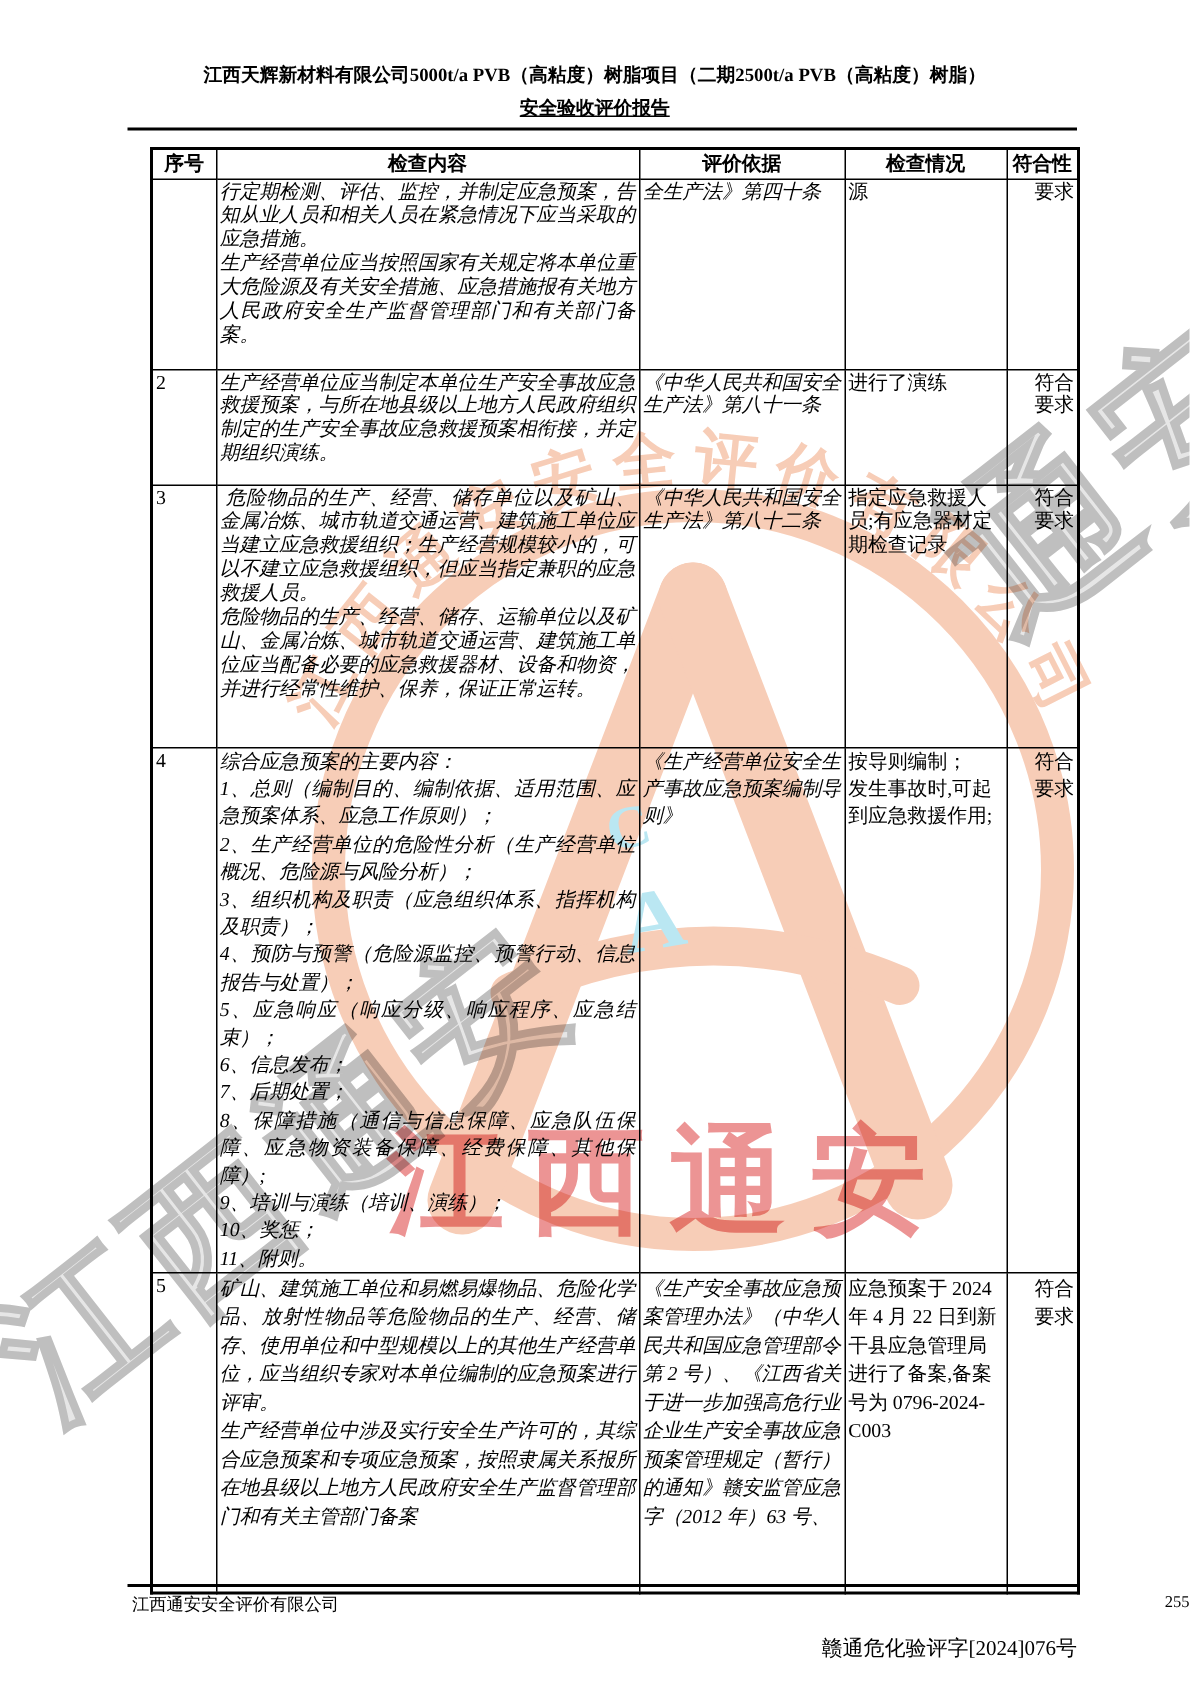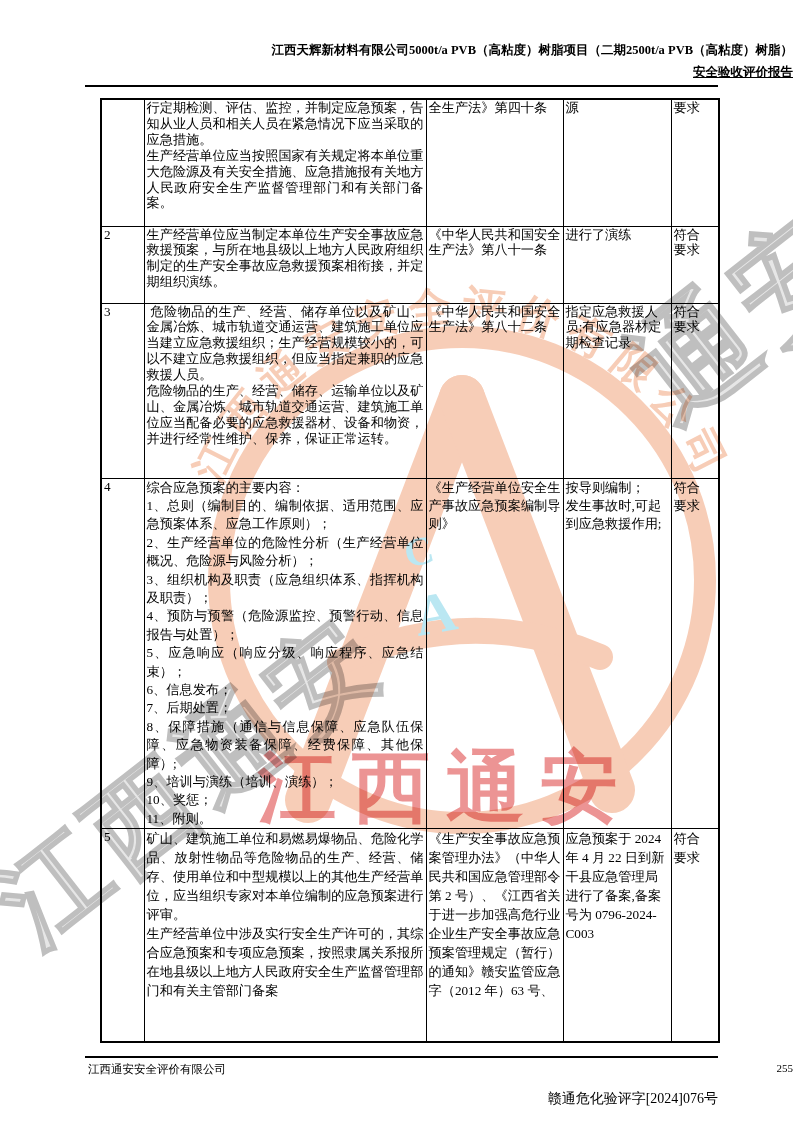--- a/index.html
+++ b/index.html
@@ -1,21 +1,21 @@
 <!DOCTYPE html>
 <html><head>
 <meta charset="utf-8">
 <style>
   html,body { margin:0; padding:0; }
   body {
     width:793px; height:1122px; position:relative; background:#ffffff;
     overflow:hidden; color:#000;
     font-family:"Liberation Serif","DejaVu Serif",serif;
   }
-  .title-line { position:absolute; left:0; width:100%; text-align:right;
+  .title-line { position:absolute; left:0; width:100%; text-align:center;
     font-weight:bold; font-size:12.5px; line-height:16px; }
   .t1 { top:42px; }
   .t2 { top:64px;text-decoration:underline; }
   .hrule { position:absolute; left:85px; width:633px; height:2px; background:#000; }
   .rule-top { top:85px; }
   .rule-bottom { top:1056px; }
 
   table.main {
     position:absolute; top:98px; left:100px; width:618px;
     border-collapse:collapse; table-layout:fixed;
@@ -23,22 +23,22 @@
   }
   table.main td, table.main th {
     border:1.5px solid #000; padding:0 2px; vertical-align:top;
     font-size:13.2px; overflow:hidden;
   }
   th { text-align:center; font-weight:bold; font-size:13px; padding:0; }
   .hrow  { height:20px; }
   .r1 { height:127px; } .r2 { height:77px; } .r3 { height:175px; }
   .r4 { height:330px; } .r5 { height:213px; }
   .pre  { white-space:pre-wrap; }
-  .just { text-align:justify; }
-  .ctr  { text-align:left; }
+  .just { text-align:justify;font-style:italic; }
+  .ctr  { text-align:right; }
   .vmid { vertical-align:middle; }
   .num  { font-size:12.5px; padding-left:2px; vertical-align:middle; }
   .lh-sm { line-height:15.9px; }
   .lh-lg { line-height:18.4px; }
   .lh-xl { line-height:19px; }
 
   .footer-left  { position:absolute; top:1062px; left:88px;  font-size:11.5px; }
   .footer-center{ position:absolute; top:1062px; left:0; width:100%; text-align:right; font-size:11px; }
   .footer-right { position:absolute; top:1062px; right:75px; font-size:14px;margin-top:28px; }
 
@@ -84,20 +84,27 @@
 
 <table class="main">
   <colgroup>
     <col style="width:43px">
       <col style="width:282px">
       <col style="width:137px">
       <col style="width:108px">
       <col style="width:48px">
   </colgroup>
   <tbody>
+      <tr class="hrow">
+    <th>序号</th>
+    <th>检查内容</th>
+    <th>评价依据</th>
+    <th>检查情况</th>
+    <th>符合性</th>
+  </tr>
   <tr class="r1">
     <td class="num"></td>
     <td class="pre just lh-sm">行定期检测、评估、监控，并制定应急预案，告知从业人员和相关人员在紧急情况下应当采取的应急措施。
 生产经营单位应当按照国家有关规定将本单位重大危险源及有关安全措施、应急措施报有关地方人民政府安全生产监督管理部门和有关部门备案。</td>
     <td class="just lh-sm">全生产法》第四十条</td>
     <td class="lh-sm">源</td>
     <td class="ctr lh-sm">要求</td>
   </tr>
   <tr class="r2">
     <td class="num">2</td>

